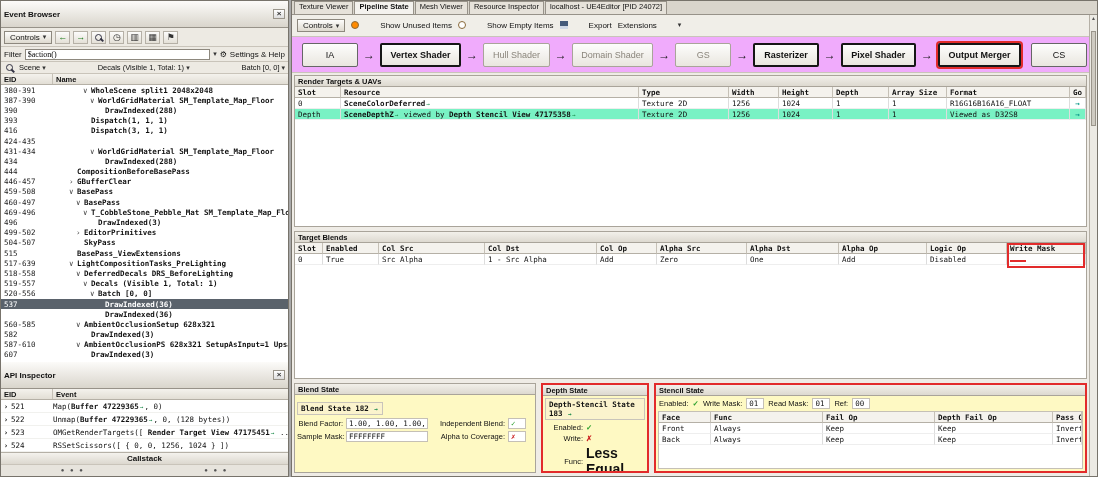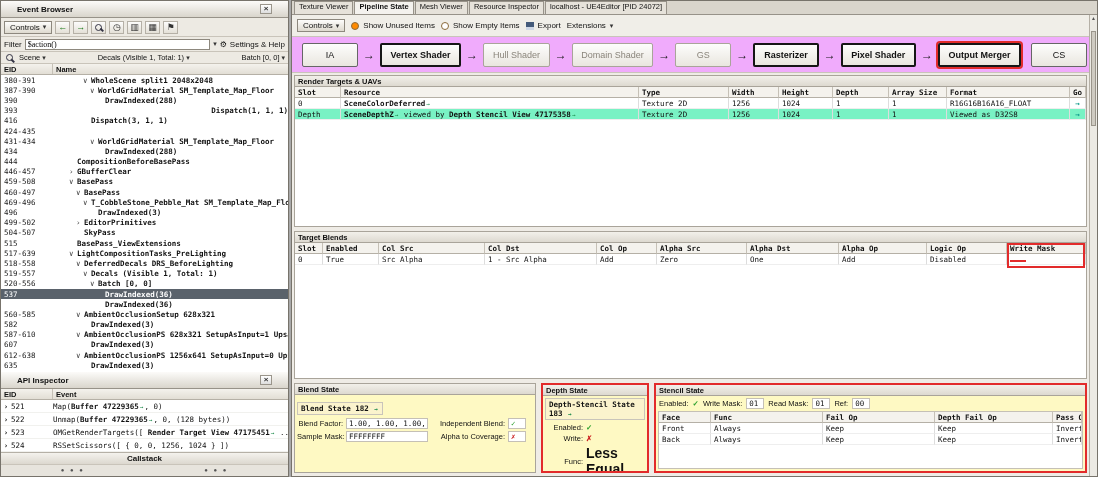--- a/index.html
+++ b/index.html
@@ -3,21 +3,21 @@
 <meta charset="utf-8">
 <style>
 *{box-sizing:border-box;margin:0;padding:0;}
 html,body{width:1098px;height:477px;overflow:hidden;}
 body{background:#9a9a9a;font-family:"Liberation Sans",sans-serif;color:#111;}
 .app{display:flex;width:1098px;height:477px;gap:2px;background:#a8a8a8;}
 .window{border:1px solid #77736b;background:#efece6;display:flex;flex-direction:column;min-width:0;}
 .left{width:289px;flex:none;}
 .right{flex:1;position:relative;}
 
-.titlebar{height:17px;flex:none;display:flex;align-items:center;padding:0 16px;background:linear-gradient(#fcfbf9,#d9d5cc);border-bottom:1px solid #979289;font-size:8px;font-weight:bold;}
+.titlebar{height:27px;flex:none;display:flex;align-items:center;padding:0 3px;background:linear-gradient(#fcfbf9,#d9d5cc);border-bottom:1px solid #979289;font-size:8px;font-weight:bold;}
 .titlebar .spacer{flex:1;}
 .tclose{width:12px;height:10px;border:1px solid #9a958b;background:linear-gradient(#fff,#ddd);font-size:8px;line-height:8px;text-align:center;color:#333;}
 
 .eb-toolbar{height:19px;flex:none;display:flex;align-items:center;gap:3px;padding:0 3px;background:#edeae3;border-bottom:1px solid #c9c4ba;}
 .btn{border:1px solid #8d887e;background:linear-gradient(#fdfdfc,#dedacf);font-size:8px;padding:1px 5px;display:inline-flex;align-items:center;gap:3px;white-space:nowrap;}
 .icon-btn{width:15px;height:13px;flex:none;border:1px solid #b5b0a6;background:linear-gradient(#fcfcfb,#e4e0d7);font-size:9px;line-height:11px;text-align:center;color:#333;}
 .icon-green{color:#1c7c1c;font-weight:bold;}
 .mag{position:relative;width:7px;height:7px;border:1.5px solid #334;border-radius:50%;display:inline-block;margin:2px;}
 .mag::after{content:"";position:absolute;width:4px;height:1.5px;background:#334;right:-3px;bottom:-1px;transform:rotate(45deg);}
 .eb-filter{height:15px;flex:none;display:flex;align-items:center;gap:3px;padding:0 3px;font-size:8px;background:#edeae3;border-bottom:1px solid #c9c4ba;}
@@ -48,21 +48,21 @@
 .grips{height:12px;flex:none;display:flex;background:#e7e4dd;border-top:1px solid #c9c4ba;}
 .grip{flex:1;text-align:center;font-size:6px;color:#555;letter-spacing:2px;line-height:11px;}
 
 .tabbar{height:14px;flex:none;display:flex;align-items:flex-end;background:#d9d5cc;border-bottom:1px solid #979289;padding:0 0 0 2px;gap:1px;}
 .tab{display:inline-flex;align-items:center;gap:3px;height:13px;padding:0 4px;border:1px solid #979289;border-bottom:none;background:#e6e2da;font-size:7.5px;white-space:nowrap;flex-direction:column;}
 .tab.active{background:#f4f2ee;font-weight:bold;}
 .tab-close{color:#c22;font-weight:bold;font-size:7px;}
 .pipe-toolbar{height:22px;flex:none;display:flex;align-items:center;gap:6px;padding:0 5px;background:#f0eee8;border-bottom:1px solid #c9c4ba;font-size:8px;}
 .radio{width:8px;height:8px;flex:none;border:1px solid #8a6a3a;border-radius:50%;background:#fff;display:inline-block;}
 .radio.on{background:#ff8a00;}
-.radio-group{display:inline-flex;align-items:flex-end;gap:4px;}
+.radio-group{display:inline-flex;align-items:flex-start;gap:21px;}
 .disk{display:inline-block;width:8px;height:8px;background:#445a7a;box-shadow:inset 0 -3px 0 #cfd8e6;}
 .stage-flow{height:36px;flex:none;display:flex;align-items:center;padding:0 10px;gap:5px;background:#f0abfc;border-bottom:1px solid #c9c4ba;}
 .stage{height:24px;min-width:56px;padding:0 10px;display:flex;align-items:center;justify-content:center;background:linear-gradient(#fdfdfc,#e9e6df);border:1px solid #666;font-size:9px;border-radius:2px;white-space:nowrap;}
 .stage.active{border:2px solid #161616;font-weight:bold;}
 .stage.inactive{border:1px solid #a9a49a;color:#8a857b;}
 .stage.selected{border:2px solid #161616;font-weight:bold;box-shadow:0 0 0 2px #e22b2b;}
 .flow-arrow{font-size:12px;font-weight:bold;color:#161616;}
 .flow-gap{flex:1;}
 
 .section{display:flex;flex-direction:column;border:1px solid #a9a49a;margin:2px 10px 2px 2px;background:#fff;overflow:hidden;}
@@ -164,21 +164,21 @@
         <div class="tree-row">
           <span class="tr-eid">387-390</span>
           <span class="tr-name" style="padding-left: 37px;"><span class="tr-arrow">∨</span>WorldGridMaterial SM_Template_Map_Floor</span>
         </div>
         <div class="tree-row">
           <span class="tr-eid">390</span>
           <span class="tr-name" style="padding-left: 44px;"><span class="tr-arrow"></span>DrawIndexed(288)</span>
         </div>
         <div class="tree-row">
           <span class="tr-eid">393</span>
-          <span class="tr-name" style="padding-left: 30px; text-align: right;"><span class="tr-arrow"></span>Dispatch(1, 1, 1)</span>
+          <span class="tr-name" style="padding-left: 30px;"><span class="tr-arrow"></span>Dispatch(1, 1, 1)</span>
         </div>
         <div class="tree-row">
           <span class="tr-eid">416</span>
           <span class="tr-name" style="padding-left: 30px;"><span class="tr-arrow"></span>Dispatch(3, 1, 1)</span>
         </div>
         <div class="tree-row">
           <span class="tr-eid">424-435</span>
         </div>
         <div class="tree-row">
           <span class="tr-eid">431-434</span>

